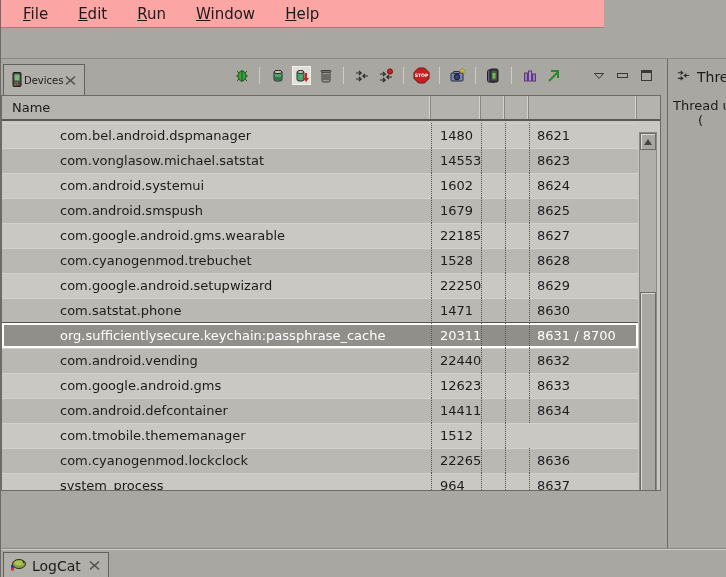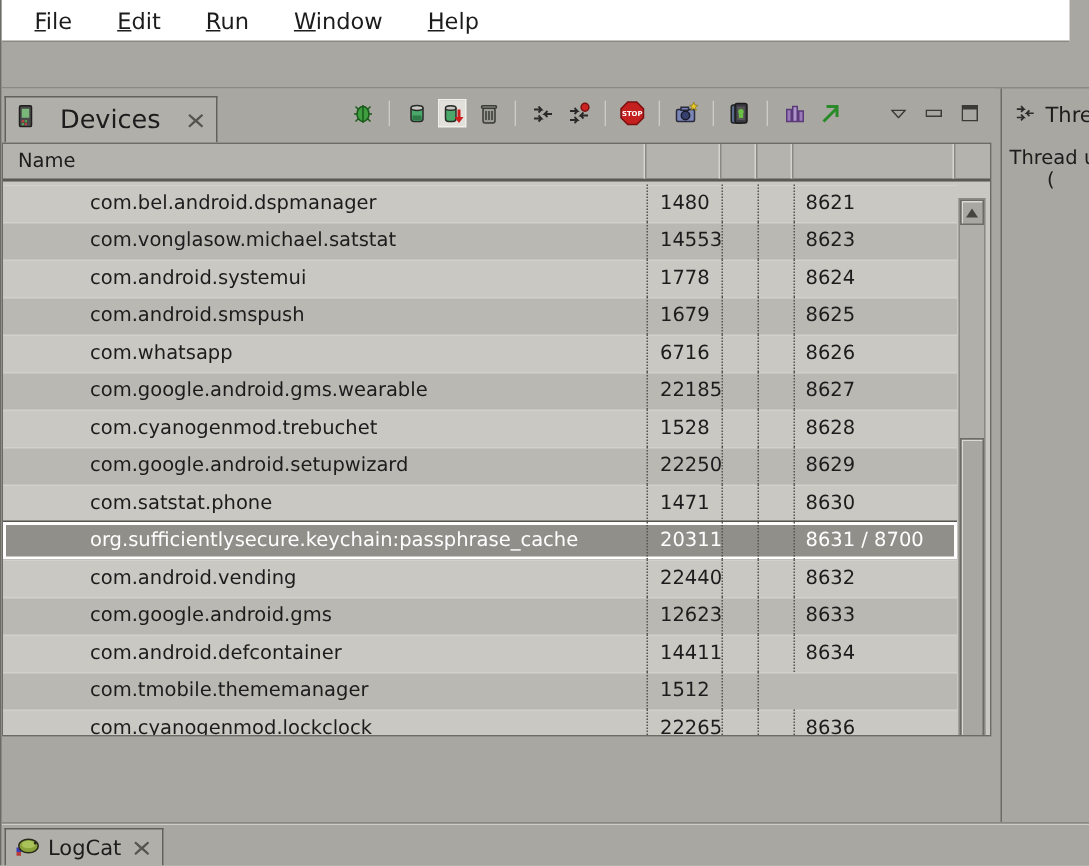--- a/index.html
+++ b/index.html
@@ -1,36 +1,36 @@
 <!DOCTYPE html>
 <html><head>
 <meta charset="utf-8">
 <style>
   * { margin:0; padding:0; box-sizing:border-box; }
   html,body { width:726px; height:577px; overflow:hidden; }
   body { font-family:"DejaVu Sans", sans-serif; background:#a9a7a1; color:#1c1c1c; }
   #window { position:relative; width:726px; height:577px; background:#a9a7a1; border-left:1px solid #6c6b65; overflow:hidden; }
 
   
-  .menubar { position:absolute; top:0; left:0; width:712px; height:28px;
+  .menubar { position:absolute; top:0; left:0; width:603px; height:28px;
              display:flex; align-items:center; padding-left:8px; gap:2px;
-             background:#ffffff; border-bottom:1px solid #8b8984; }
+             background:#fca5a5; border-bottom:1px solid #8b8984; }
   .menu-item { display:inline-block; padding:3px 14px; font-size:15px; cursor:default; }
   .menu-item::first-letter { text-decoration:underline; }
 
   
   .main-toolbar { position:absolute; top:28px; left:0; width:726px; height:31px;
                   background:#a9a7a1; border-bottom:1px solid #8b8984; }
 
   
   .devices-panel { position:absolute; top:59px; left:0; width:662px; height:489px; }
   .tabbar { position:absolute; top:0; left:0; right:0; height:36px; background:#a9a7a1; }
   .view-tab { position:absolute; left:2px; bottom:0; height:31px; padding:0 8px 0 6px;
-              display:flex; align-items:center; gap:16px; background:#b1afa9;
-              border:1px solid #62615b; border-bottom:none; font-size:17px; }
+              display:flex; align-items:center; gap:0; background:#b1afa9;
+              border:1px solid #62615b; border-bottom:none; font-size:10px; }
   .tab-close { display:inline-flex; width:11px; height:11px; margin-left:2px; }
 
   .view-toolbar { position:absolute; right:8px; top:8px; display:flex; align-items:center; gap:7px; }
   .tb-icon { width:17px; height:17px; display:inline-flex; align-items:center; justify-content:center; }
   .tb-icon.pressed { background:#e2e0da; outline:1px solid #f2f0ea; }
   .tb-sep { width:1px; height:17px; background:#8b8984; border-right:1px solid #cfcdc7; margin:0 2px; }
   .tb-gap { width:14px; }
 
   .table-frame { position:absolute; top:36px; left:0; width:660px; height:396px;
                  border:1px solid #6c6b65; background:#c9c8c3; overflow:hidden; }
@@ -259,41 +259,34 @@
   <div class="trow">
     <div class="tcell c-name">com.vonglasow.michael.satstat</div>
     <div class="tcell c-pid">14553</div>
     <div class="tcell c-e1"></div>
     <div class="tcell c-e2"></div>
     <div class="tcell c-port">8623</div>
   </div>
 
   <div class="trow">
     <div class="tcell c-name">com.android.systemui</div>
-    <div class="tcell c-pid">1778</div>
+    <div class="tcell c-pid">1602</div>
     <div class="tcell c-e1"></div>
     <div class="tcell c-e2"></div>
     <div class="tcell c-port">8624</div>
   </div>
 
   <div class="trow">
     <div class="tcell c-name">com.android.smspush</div>
     <div class="tcell c-pid">1679</div>
     <div class="tcell c-e1"></div>
     <div class="tcell c-e2"></div>
     <div class="tcell c-port">8625</div>
   </div>
 
-  <div class="trow">
-    <div class="tcell c-name">com.whatsapp</div>
-    <div class="tcell c-pid">6716</div>
-    <div class="tcell c-e1"></div>
-    <div class="tcell c-e2"></div>
-    <div class="tcell c-port">8626</div>
-  </div>
 
   <div class="trow">
     <div class="tcell c-name">com.google.android.gms.wearable</div>
     <div class="tcell c-pid">22185</div>
     <div class="tcell c-e1"></div>
     <div class="tcell c-e2"></div>
     <div class="tcell c-port">8627</div>
   </div>
 
   <div class="trow">

